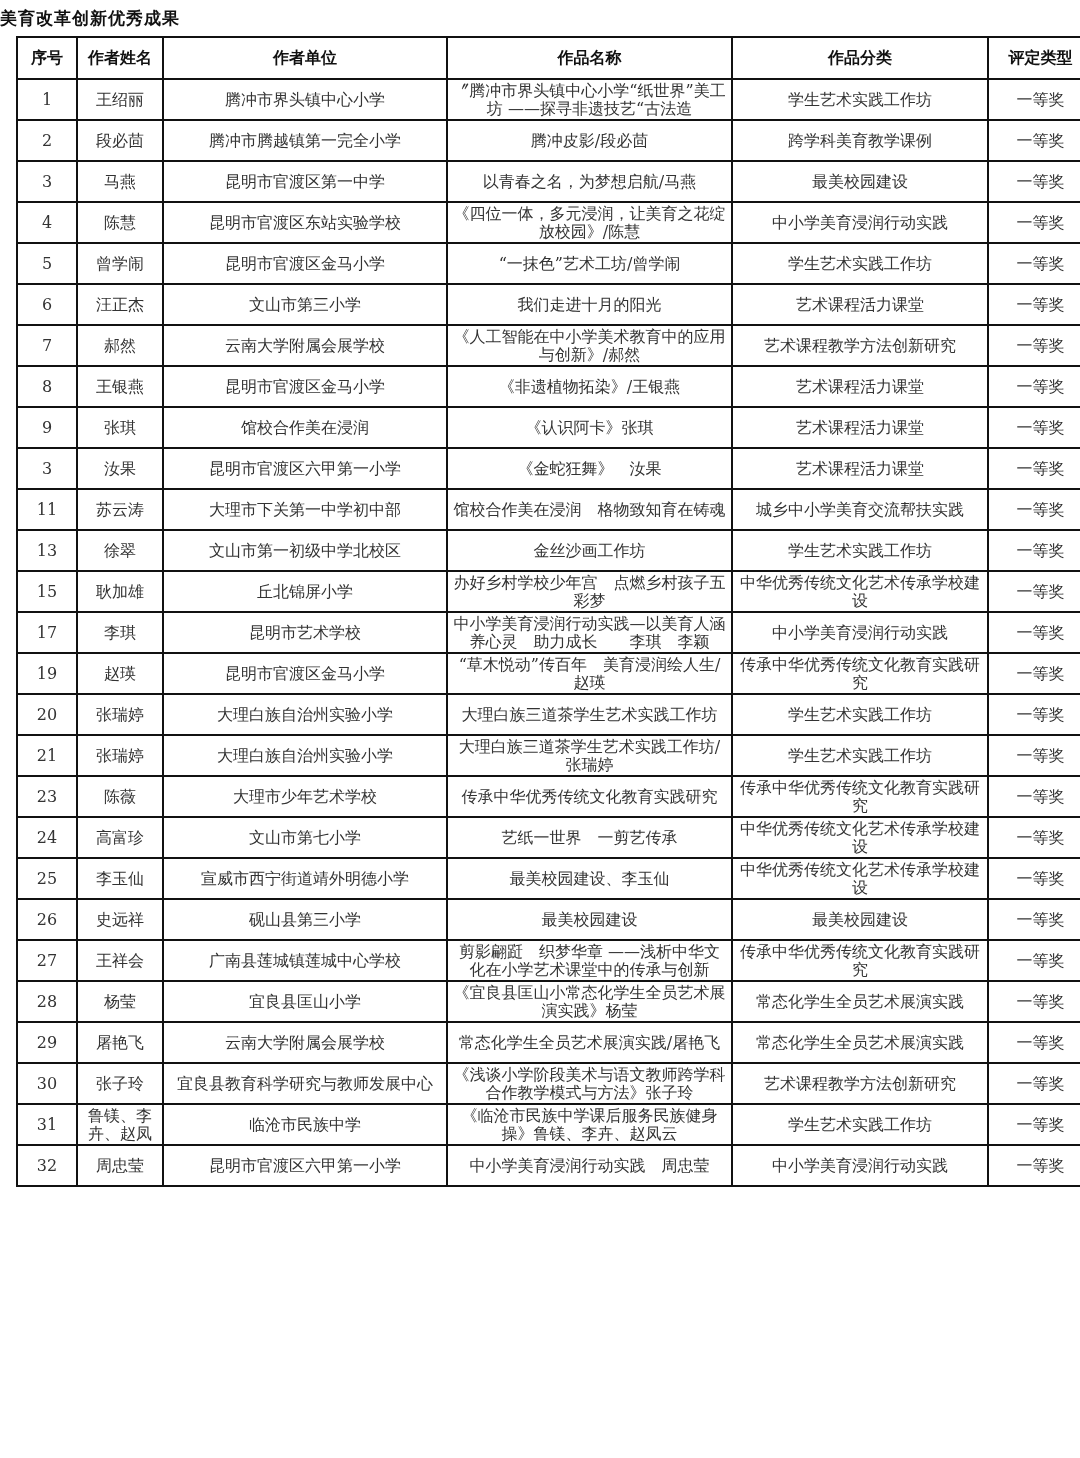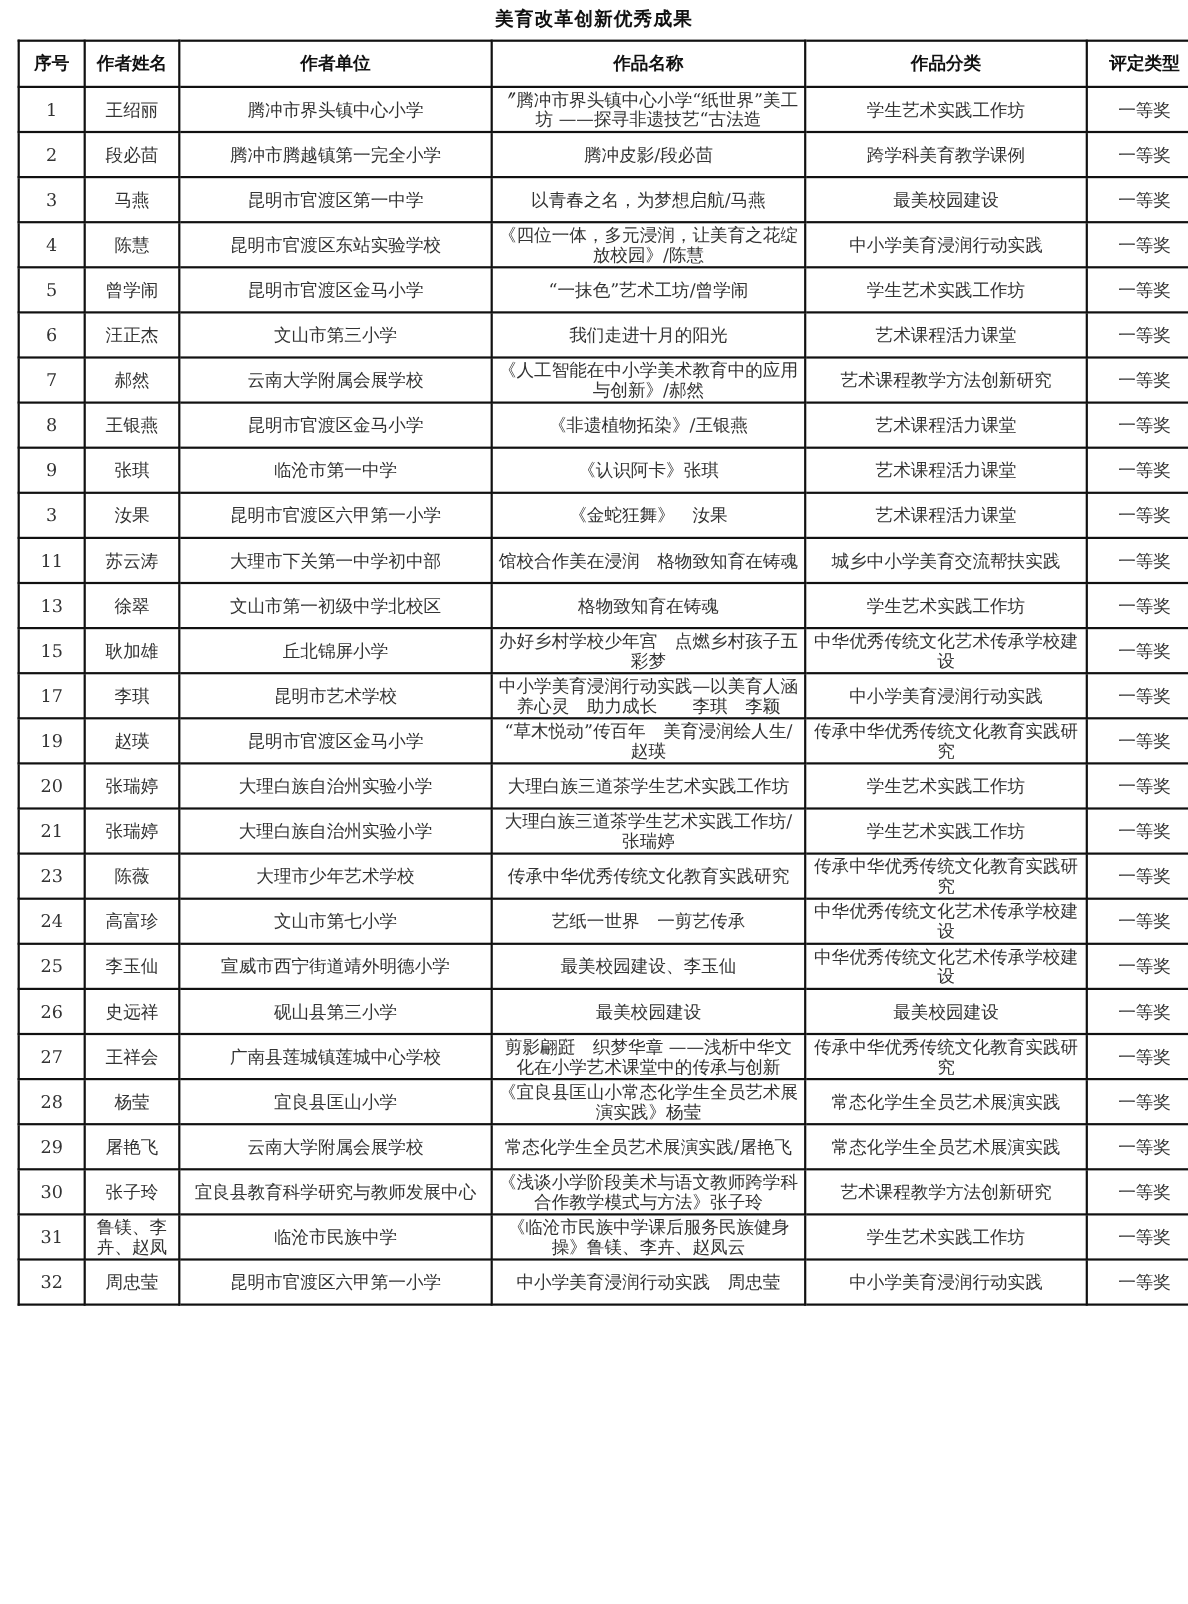--- a/index.html
+++ b/index.html
@@ -2,21 +2,21 @@
 <html><head>
   <meta charset="utf-8">
   <style>
     html, body { margin: 0; padding: 0; background: #ffffff; }
     body {
       width: 1080px; height: 1458px; overflow: hidden; position: relative;
       font-family: "DejaVu Serif", "Liberation Serif", serif; color: #222;
     }
     .doc-title {
       position: absolute; left: 0; top: 4px; width: 1080px; height: 28px;
-      text-align: center; font-family: "DejaVu Sans", "Liberation Sans", sans-serif;
+      text-align: left; font-family: "DejaVu Sans", "Liberation Sans", sans-serif;
       font-weight: bold; font-size: 17px; line-height: 28px; color: #111;
       letter-spacing: 1px;
     }
     table.results {
       position: absolute; left: 16px; top: 36px; width: 1076px;
       border-collapse: collapse; table-layout: fixed;
       border: 2px solid #6d28d9;
     }
     table.results th, table.results td {
       border: 2px solid #111; padding: 0 4px; text-align: center; vertical-align: middle;
@@ -226,21 +226,21 @@
         </td>
       </tr>
       <tr>
         <td class="no">
           <div class="cell">9</div>
         </td>
         <td>
           <div class="cell">张琪</div>
         </td>
         <td>
-          <div class="cell">临沧市第一中学</div>
+          <div class="cell">馆校合作美在浸润</div>
         </td>
         <td>
           <div class="cell">《认识阿卡》张琪</div>
         </td>
         <td>
           <div class="cell">艺术课程活力课堂</div>
         </td>
         <td>
           <div class="cell">一等奖</div>
         </td>
@@ -289,21 +289,21 @@
         <td class="no">
           <div class="cell">13</div>
         </td>
         <td>
           <div class="cell">徐翠</div>
         </td>
         <td>
           <div class="cell">文山市第一初级中学北校区</div>
         </td>
         <td>
-          <div class="cell">格物致知育在铸魂</div>
+          <div class="cell">金丝沙画工作坊</div>
         </td>
         <td>
           <div class="cell">学生艺术实践工作坊</div>
         </td>
         <td>
           <div class="cell">一等奖</div>
         </td>
       </tr>
       <tr>
         <td class="no">

